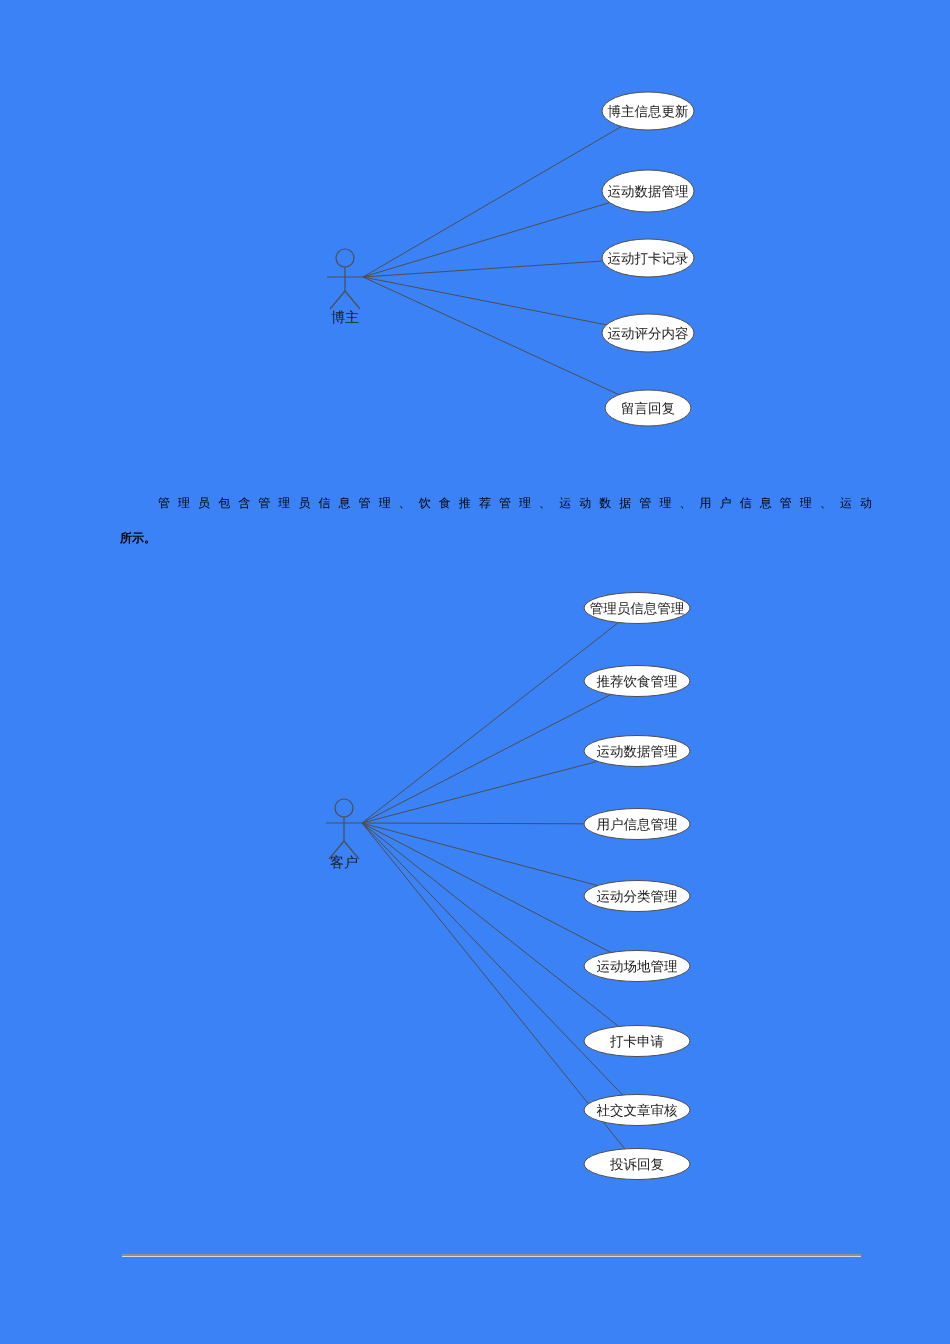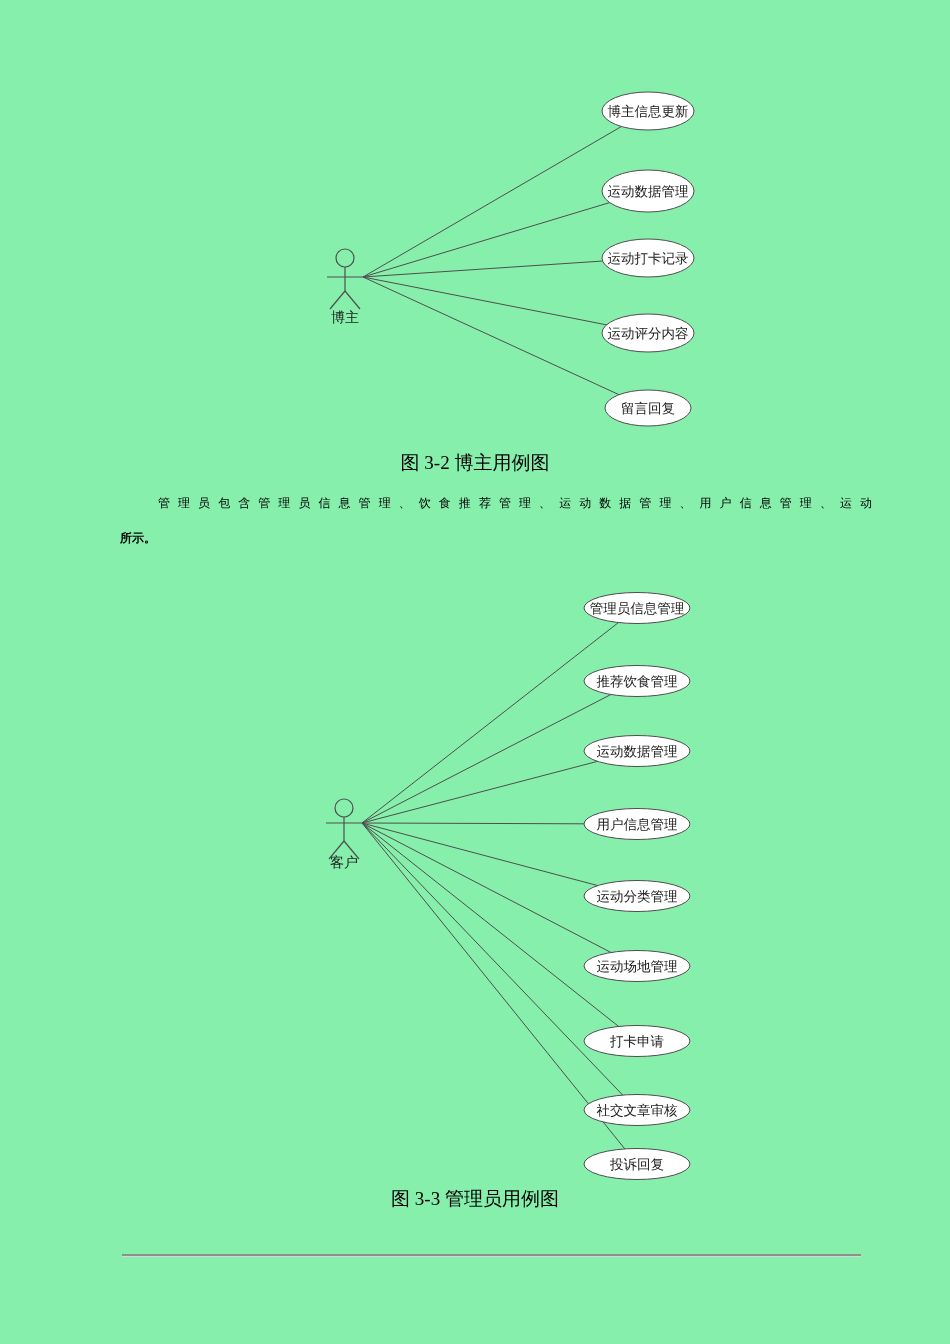--- a/index.html
+++ b/index.html
@@ -1,20 +1,20 @@
 <!DOCTYPE html>
 <html><head>
 <meta charset="utf-8">
 <style>
   html, body { margin: 0; padding: 0; background: #ffffff; }
   .page {
     position: relative;
     width: 950px;
     height: 1344px;
-    background: #86efac;
+    background: #3b82f6;
     overflow: hidden;
     font-family: "Liberation Serif", "DejaVu Serif", serif;
     color: #000000;
   }
   svg.diagram {
     position: absolute;
     left: 0;
     width: 950px;
     display: block;
     overflow: visible;
@@ -123,21 +123,20 @@
       <g>
         <circle cx="345" cy="258" r="9" class="actor-part"></circle>
         <line x1="345" y1="267" x2="345" y2="291" class="actor-part"></line>
         <line x1="327" y1="277" x2="363" y2="277" class="actor-part"></line>
         <line x1="345" y1="291" x2="330" y2="309" class="actor-part"></line>
         <line x1="345" y1="291" x2="360" y2="309" class="actor-part"></line>
         <text x="345" y="322" class="actor-label">博主</text>
       </g>
     </svg>
 
-  <div class="caption caption-1">图 3-2 博主用例图</div>
 
   <div class="paragraph">
     <div class="para-line indent">管理员包含管理员信息管理、饮食推荐管理、运动数据管理、用户信息管理、运动</div>
     <div class="para-line last">所示。</div>
   </div>
 
   <svg class="diagram diagram-2" viewBox="0 585 950 605">
       <line x1="362" y1="823" x2="637" y2="608" class="assoc"></line>
       <line x1="362" y1="823" x2="637" y2="681" class="assoc"></line>
       <line x1="362" y1="823" x2="637" y2="751" class="assoc"></line>
@@ -186,17 +185,16 @@
       <g>
         <circle cx="344" cy="808" r="9" class="actor-part"></circle>
         <line x1="344" y1="817" x2="344" y2="841" class="actor-part"></line>
         <line x1="326" y1="823" x2="362" y2="823" class="actor-part"></line>
         <line x1="344" y1="841" x2="329" y2="859" class="actor-part"></line>
         <line x1="344" y1="841" x2="359" y2="859" class="actor-part"></line>
         <text x="344" y="867" class="actor-label">客户</text>
       </g>
     </svg>
 
-  <div class="caption caption-2">图 3-3 管理员用例图</div>
 
   <div class="footer-rule"></div>
 
 </div>
 
 </body></html>

